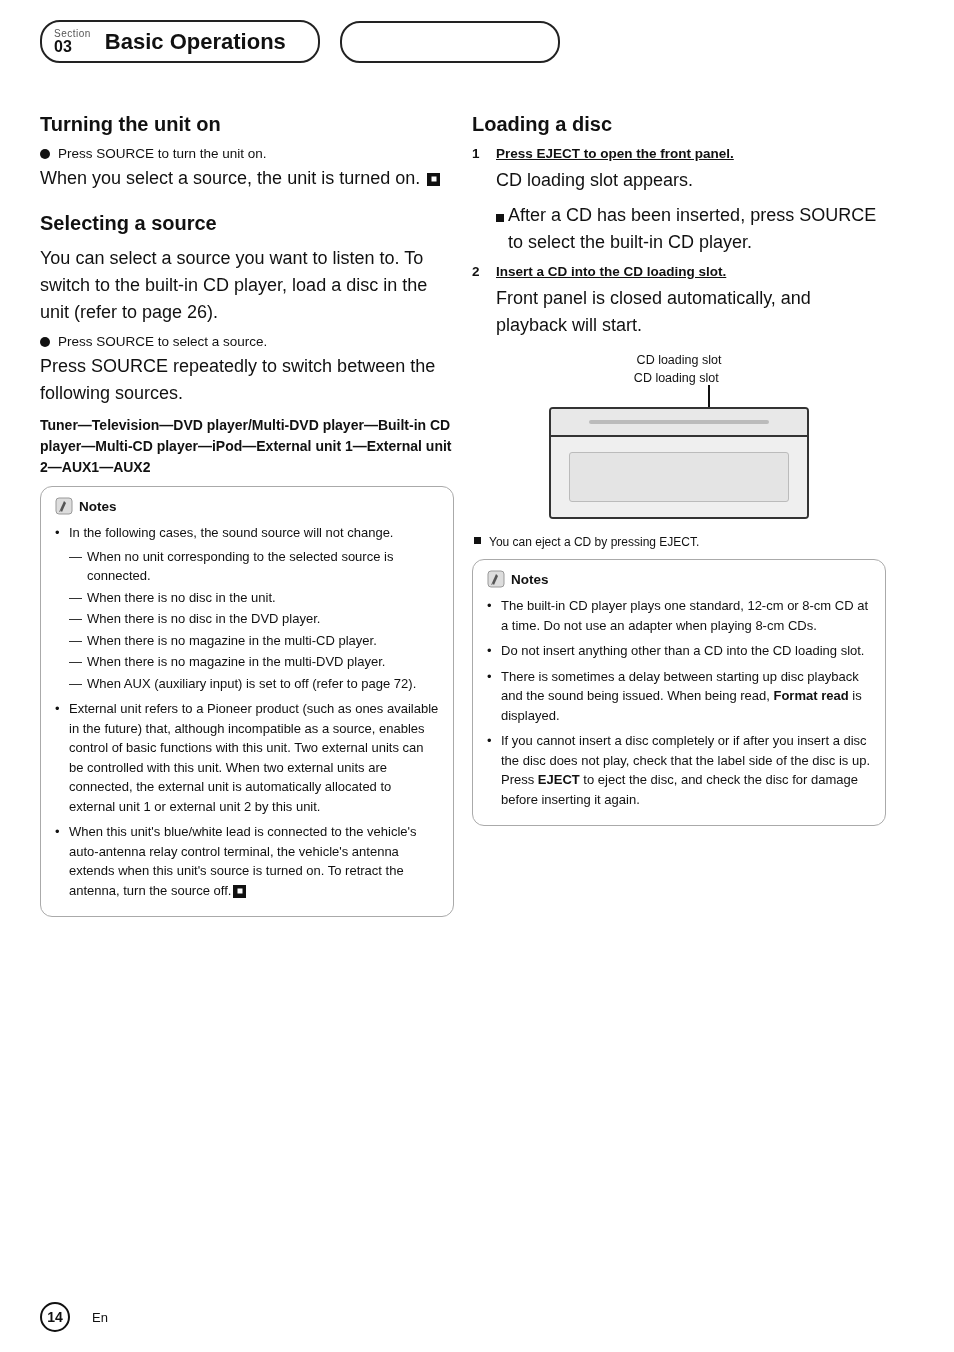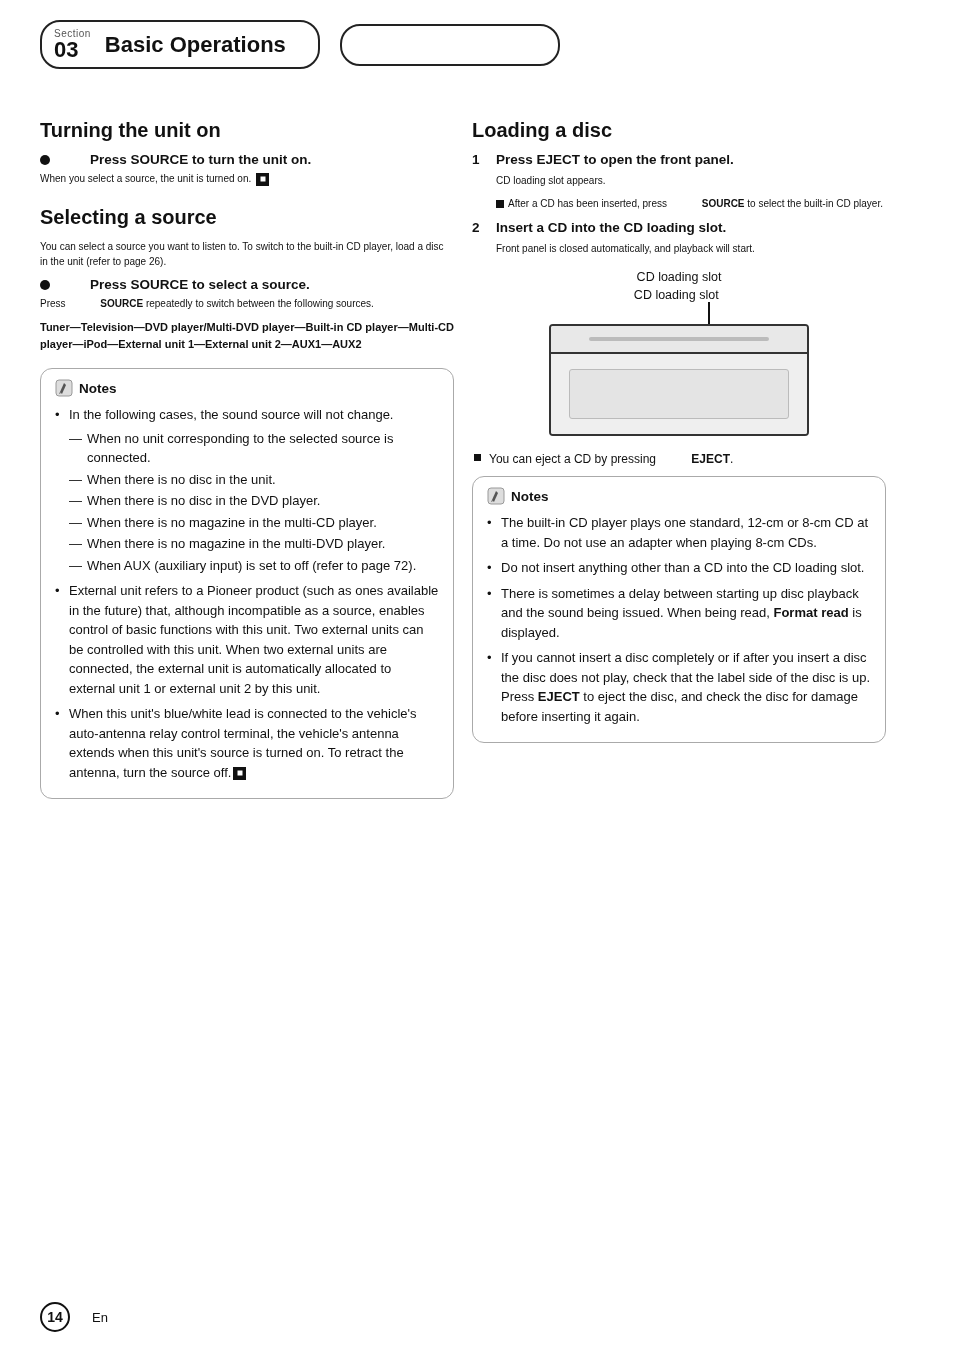--- a/index.html
+++ b/index.html
@@ -39,21 +39,21 @@
       flex-direction: column;
       align-items: flex-start;
       margin-right: 14px;
     }
     .section-text {
       font-size: 10px;
       color: #555;
       letter-spacing: 0.5px;
     }
     .section-num {
-      font-size: 22px;
+      font-size: 16px;
       font-weight: bold;
       line-height: 1;
     }
     .section-title {
       font-size: 22px;
       font-weight: bold;
     }
     .header-right-box {
       border: 2px solid #222;
       border-radius: 20px;
@@ -91,22 +91,22 @@
     }
     .bullet-circle {
       width: 10px;
       height: 10px;
       background: #111;
       border-radius: 50%;
       margin-top: 3px;
       margin-right: 8px;
       flex-shrink: 0;
     }
-    .bold-text { font-weight: bold; margin-left: 32px; }
-    .body-text { font-size: 10px; line-height: 1.5; margin-bottom: 8px; }
+    .bold-text { font-weight: normal; }
+    .body-text { font-size: 18px; line-height: 1.5; margin-bottom: 8px; }
     .stop-icon {
       display: inline-block;
       width: 13px;
       height: 13px;
       border: 1.5px solid #111;
       background: #111;
       vertical-align: middle;
       margin-left: 2px;
       position: relative;
     }
@@ -118,23 +118,23 @@
       background: #fff;
       position: absolute;
       top: 50%;
       left: 50%;
       transform: translate(-50%, -50%);
     }
 
     
     .source-list {
       font-weight: bold;
-      font-size: 11px;
+      font-size: 14px;
       line-height: 1.5;
-      margin-bottom: 16px;
+      margin-bottom: 8px;
     }
 
     
     .notes-box {
       border: 1.5px solid #aaa;
       border-radius: 12px;
       padding: 10px 14px;
       margin-top: 8px;
       margin-bottom: 10px;
     }
@@ -191,21 +191,21 @@
       display: flex;
       align-items: flex-start;
       margin-bottom: 6px;
     }
     .step-num {
       font-weight: bold;
       font-size: 13.5px;
       margin-right: 8px;
       min-width: 16px;
     }
-    .step-content { flex: 1; }
+    .step-content { flex: 1; text-decoration: underline; }
     .step-bold { font-weight: bold; }
 
     .eject-note {
       display: flex;
       align-items: flex-start;
       font-size: 12px;
       line-height: 1.5;
       margin: 8px 0;
       padding-left: 2px;
     }

